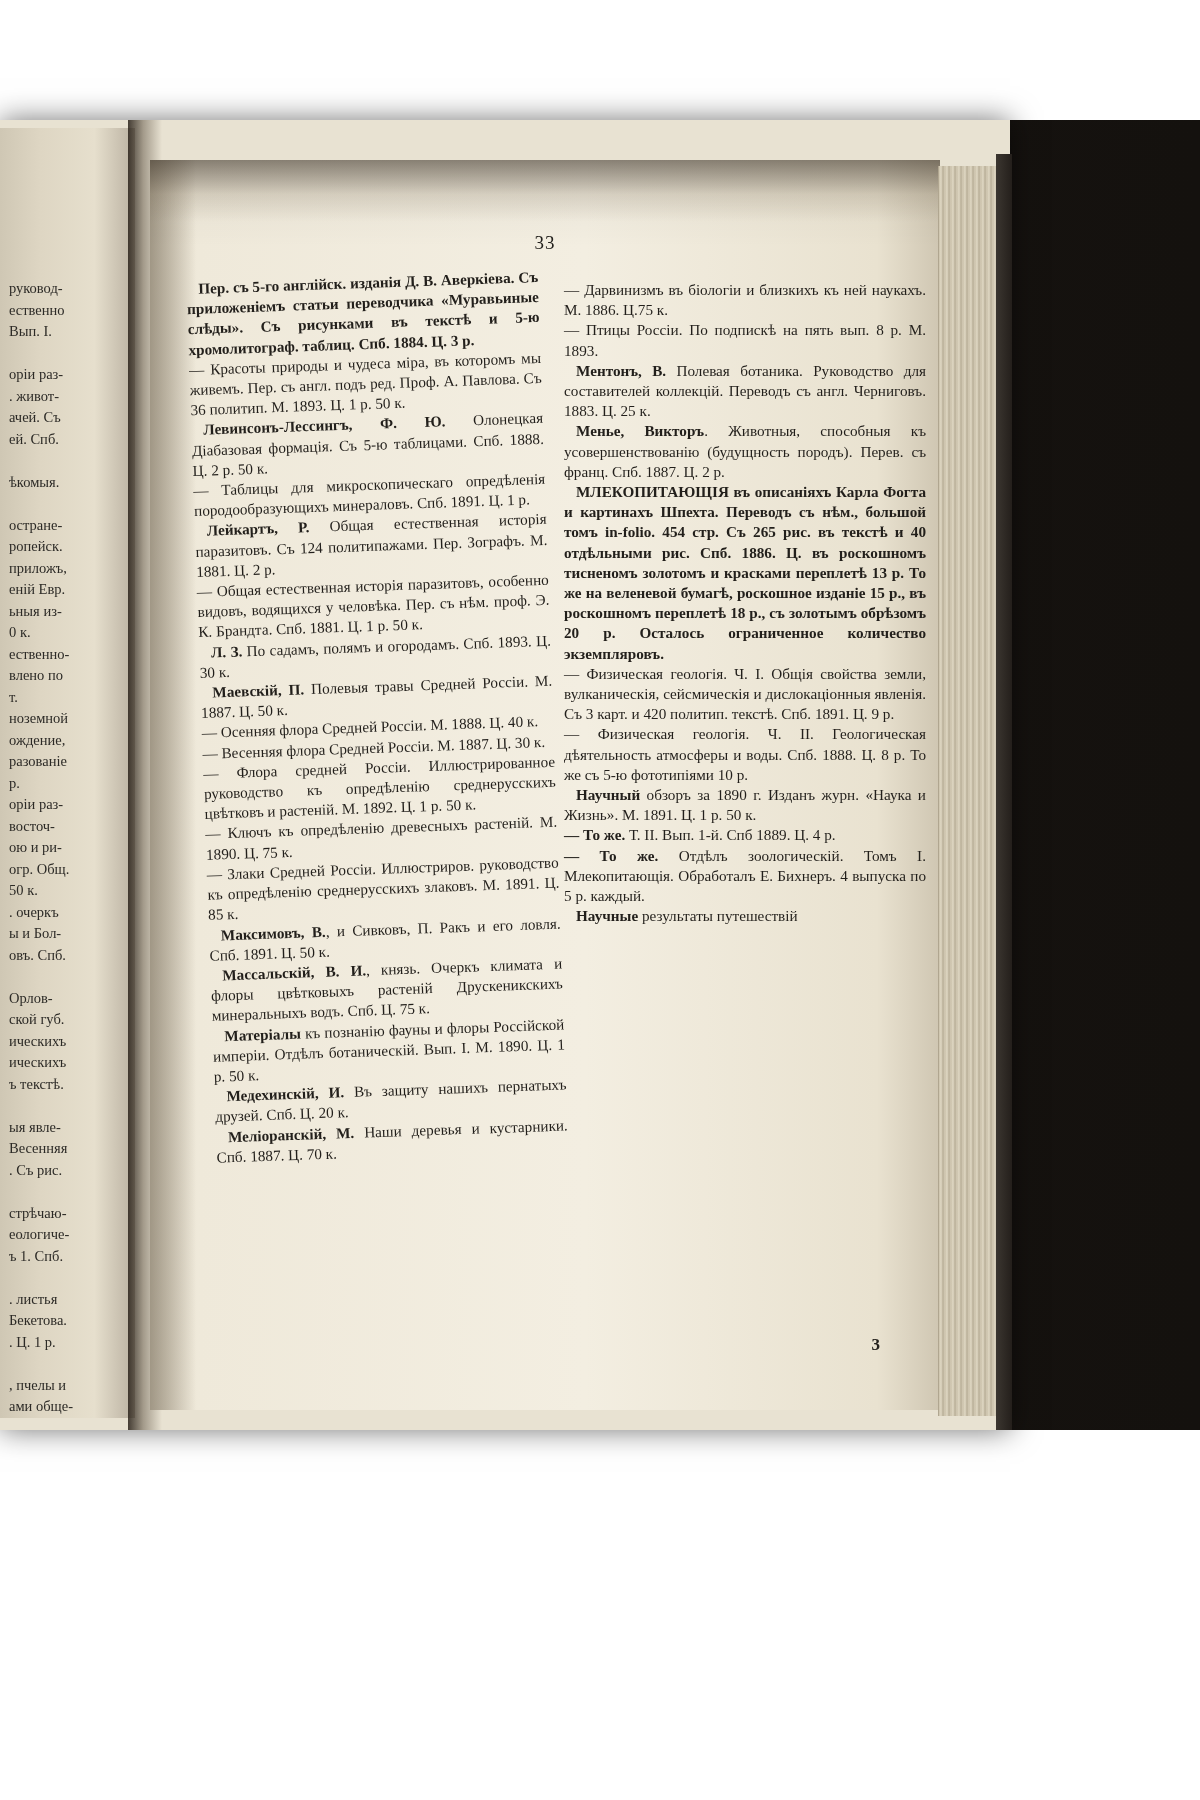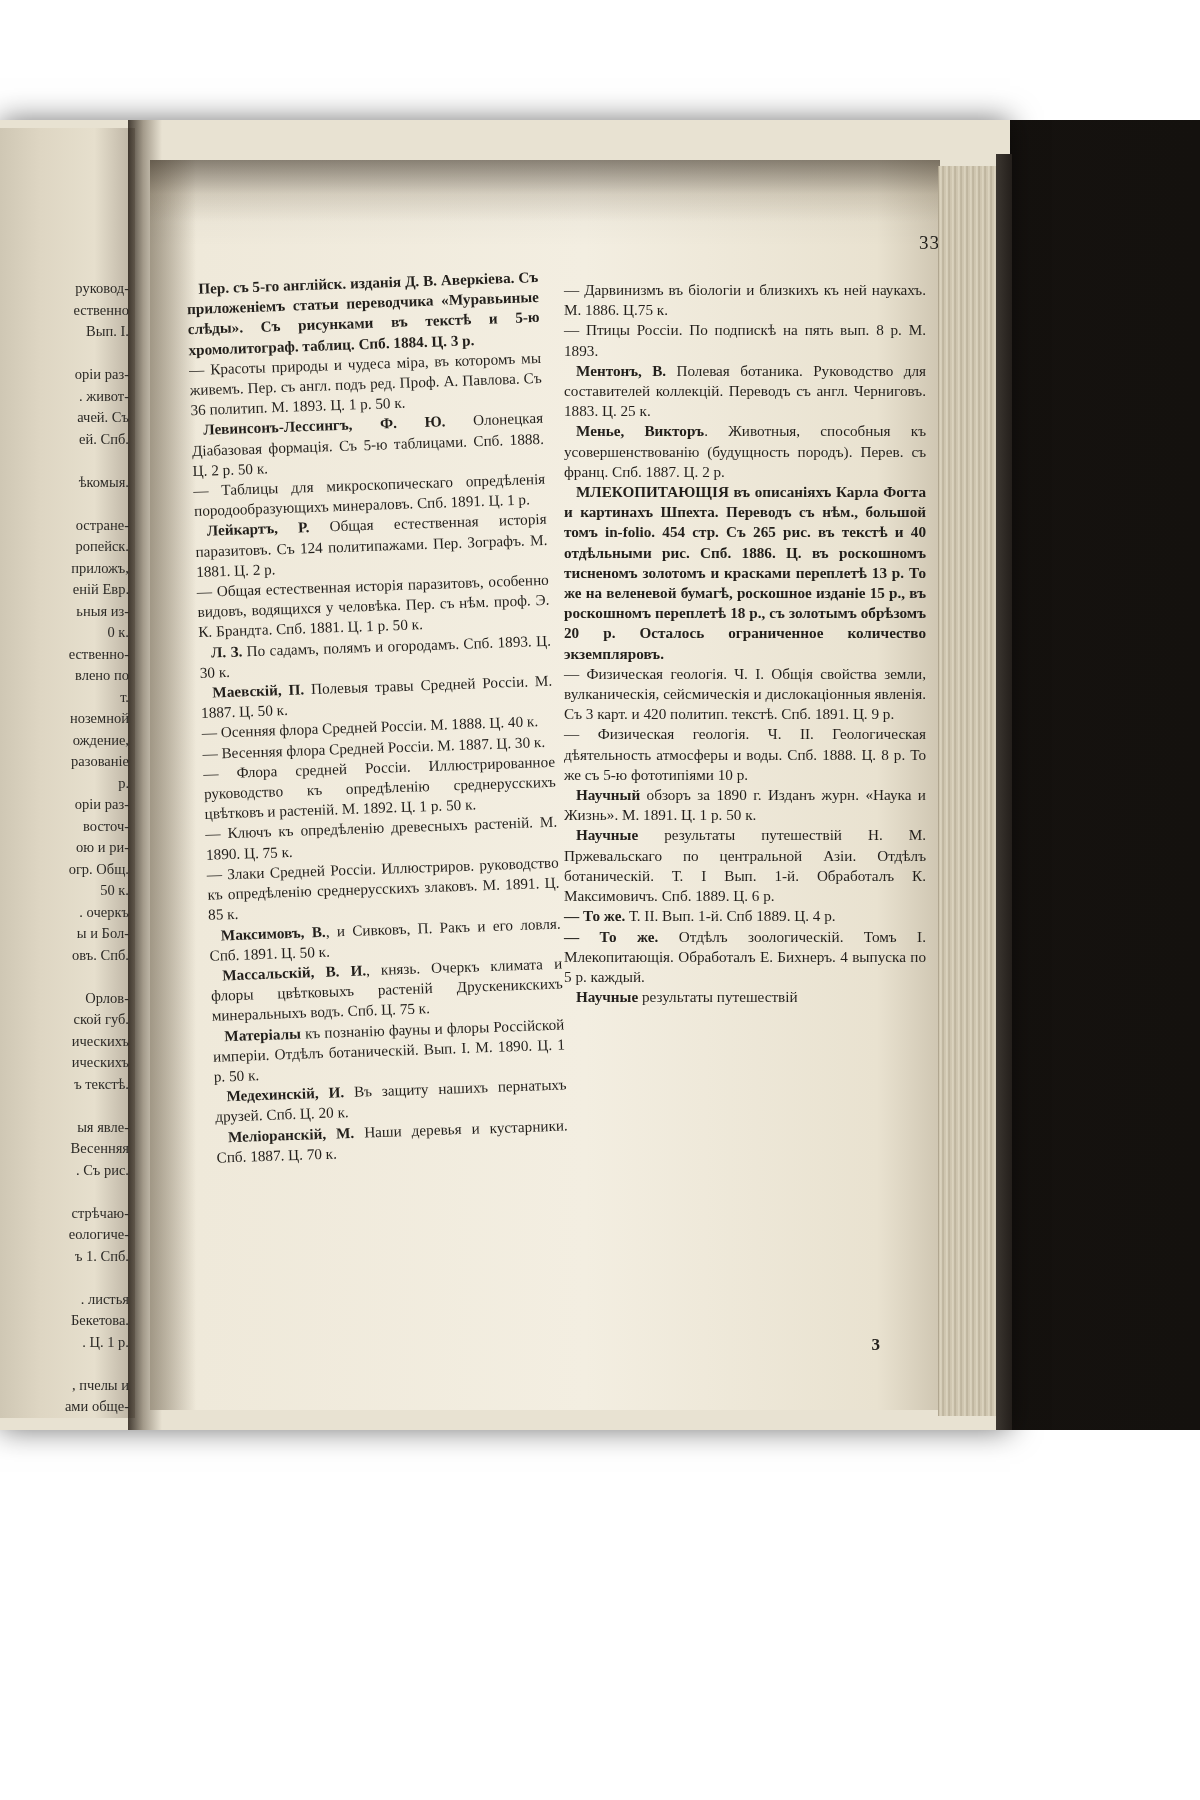--- a/index.html
+++ b/index.html
@@ -47,21 +47,21 @@
     left: 0; top: 8px;
     width: 135px; height: 1290px;
     background: linear-gradient(90deg,#cfc7b4 0%, #ded6c3 30%, #e6dfcd 70%, #b9b0a0 100%);
     overflow: hidden;
   }
   .left-page .lcol {
     position: absolute;
     right: 6px;
     top: 150px;
     width: 120px;
-    text-align: right;
+    text-align: left;
     font-size: 14.5px;
     line-height: 21.5px;
     color: #2c2a26;
     font-family: "Liberation Serif", serif;
   }
   .left-page .lcol div { white-space: nowrap; overflow: hidden; }
 
   
   .gutter {
     position: absolute;
@@ -107,21 +107,21 @@
     left: 150px; top: 40px;
     width: 46px; height: 1250px;
     background: linear-gradient(90deg, rgba(60,50,38,0.38) 0%, rgba(255,255,255,0) 100%);
   }
 
   
   .page-number {
     position: absolute;
     left: 0; top: 72px;
     width: 790px;
-    text-align: right;
+    text-align: center;
     font-size: 19px;
     color: #23211d;
     letter-spacing: 1px;
   }
   .signature {
     position: absolute;
     right: 60px;
     top: 1175px;
     font-size: 17px;
     font-weight: bold;
@@ -259,21 +259,20 @@
           </div>
         <div class="col right-col">
             <p class="entry noind">— Дарвинизмъ въ біологіи и близкихъ къ ней наукахъ. М. 1886. Ц.75 к.</p>
             <p class="entry noind">— Птицы Россіи. По подпискѣ на пять вып. 8 р. М. 1893.</p>
             <p class="entry"><b>Ментонъ, В.</b> Полевая ботаника. Руководство для составителей коллекцій. Переводъ съ англ. Черниговъ. 1883. Ц. 25 к.</p>
             <p class="entry"><b>Менье, Викторъ</b>. Животныя, способныя къ усовершенствованію (будущность породъ). Перев. съ франц. Спб. 1887. Ц. 2 р.</p>
             <p class="entry"><b>МЛЕКОПИТАЮЩІЯ въ описаніяхъ Карла Фогта и картинахъ Шпехта. Переводъ съ нѣм., большой томъ in-folio. 454 стр. Съ 265 рис. въ текстѣ и 40 отдѣльными рис. Спб. 1886. Ц. въ роскошномъ тисненомъ золотомъ и красками переплетѣ 13 р. То же на веленевой бумагѣ, роскошное изданіе 15 р., въ роскошномъ переплетѣ 18 р., съ золотымъ обрѣзомъ 20 р. Осталось ограниченное количество экземпляровъ.</b></p>
             <p class="entry noind">— Физическая геологія. Ч. I. Общія свойства земли, вулканическія, сейсмическія и дислокаціонныя явленія. Съ 3 карт. и 420 политип. текстѣ. Спб. 1891. Ц. 9 р.</p>
             <p class="entry noind">— Физическая геологія. Ч. II. Геологическая дѣятельность атмосферы и воды. Спб. 1888. Ц. 8 р. То же съ 5-ю фототипіями 10 р.</p>
             <p class="entry"><b>Научный</b> обзоръ за 1890 г. Изданъ журн. «Наука и Жизнь». М. 1891. Ц. 1 р. 50 к.</p>
-            <p class="entry"><b>Научные</b> результаты путешествій Н. М. Пржевальскаго по центральной Азіи. Отдѣлъ ботаническій. Т. I Вып. 1-й. Обработалъ К. Максимовичъ. Спб. 1889. Ц. 6 р.</p>
             <p class="entry noind"><b>— То же.</b> Т. II. Вып. 1-й. Спб 1889. Ц. 4 р.</p>
             <p class="entry noind"><b>— То же.</b> Отдѣлъ зоологическій. Томъ I. Млекопитающія. Обработалъ Е. Бихнеръ. 4 выпуска по 5 р. каждый.</p>
             <p class="entry"><b>Научные</b> результаты путешествій</p>
           </div>
       </div>
 
       <div class="signature">3</div>
     </div>
 
     <div class="gutter-curve"></div>

